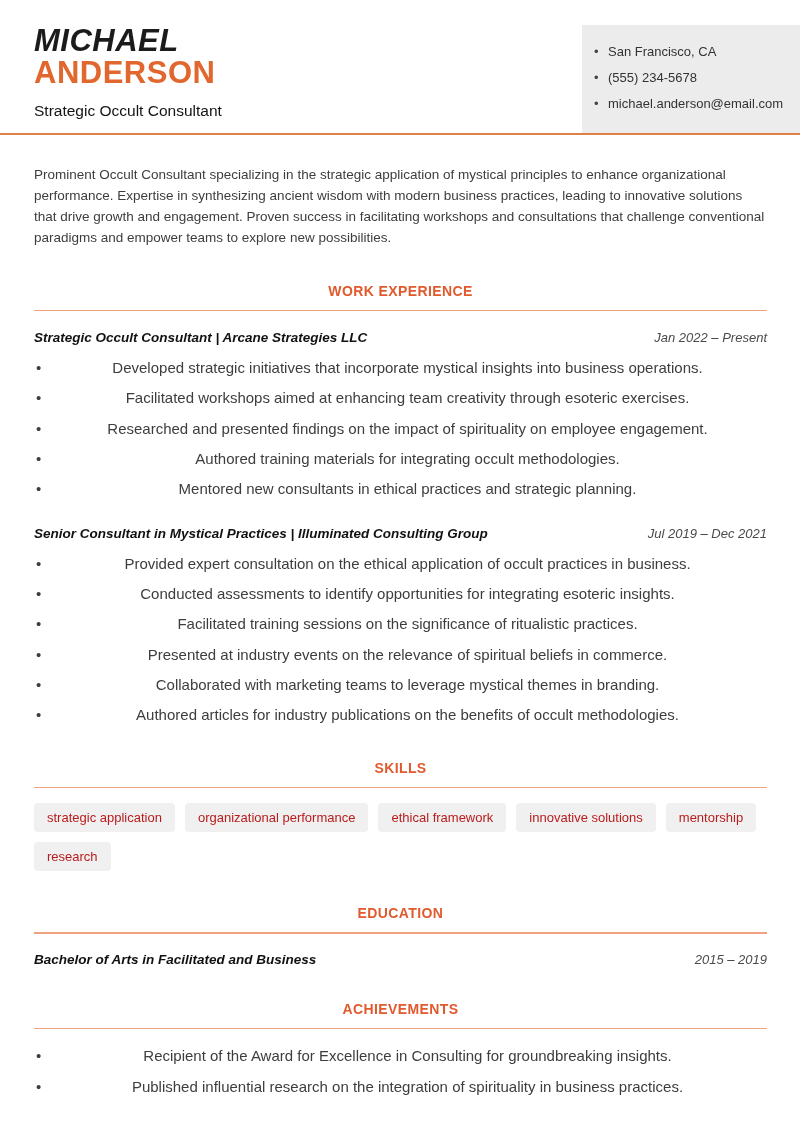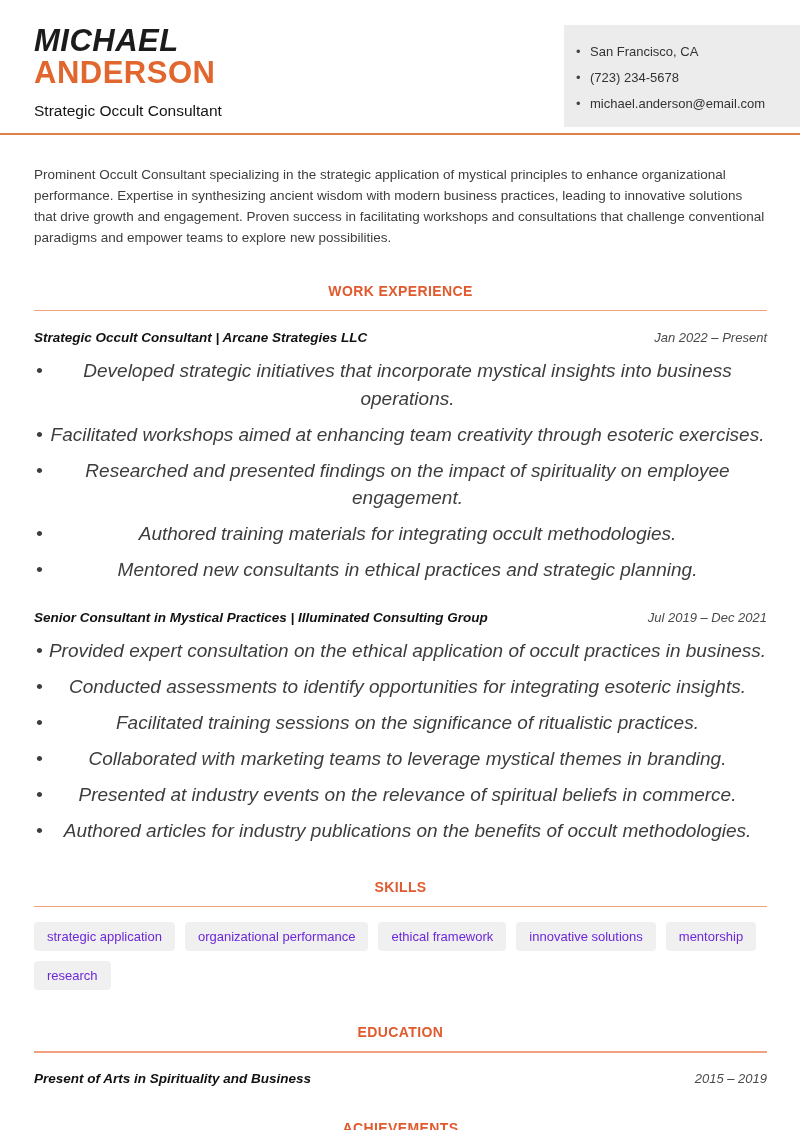--- a/index.html
+++ b/index.html
@@ -12,21 +12,21 @@
     overflow: hidden;
   }
   .page { width: 800px; height: 1130px; background: #fff; }
 
   
   header { display: flex; justify-content: space-between; align-items: flex-start; padding: 25px 0 0 34px; height: 133px; }
   .name-block h1 { font-size: 31px; line-height: 1.04; letter-spacing: 0.5px; font-weight: bold; }
   .name-first { display: block; color: #1b1b1b; font-style: italic; }
   .name-last  { display: block; color: #e2672f; }
   .headline { margin-top: 13px; font-size: 15.5px; color: #141414; }
-  .contact-box { width: 236px; background: #ececec; padding: 13px 16px 11px 12px; }
+  .contact-box { width: 218px; background: #ececec; padding: 13px 16px 17px 12px; }
   .contact-box ul { list-style: none; }
   .contact-box li { font-size: 13px; color: #333; padding: 5.5px 0 5.5px 14px; position: relative; }
   .contact-box li::before { content: "•"; position: absolute; left: 0; color: #444; }
 
   .top-rule { height: 2px; background: #de8148; width: 100%; }
 
   main { padding: 0 33px 0 34px; }
 
   .summary { margin-top: 30px; font-size: 13.5px; line-height: 1.55; color: #3d3d3d; }
 
@@ -34,25 +34,25 @@
   .section-title { font-size: 14px; font-weight: bold; color: #e05a2e; letter-spacing: 0.4px; }
   .section-rule { height: 1.5px; background: #f0a27e; margin-top: 11px; border: none; }
 
   .job { margin-top: 19px; }
   .job + .job { margin-top: 26px; }
   .row-head { display: flex; justify-content: space-between; align-items: baseline; font-style: italic; }
   .job-title { font-size: 13.5px; font-weight: bold; color: #111; }
   .date { font-size: 13px; color: #4a4a4a; font-weight: normal; white-space: nowrap; }
 
   ul.bullets { margin-top: 12px; list-style: none; }
-  ul.bullets li { font-size: 19px; color: #3d3d3d; padding: 0 0 0 14px; position: relative; margin-bottom: 8.5px; line-height: 1.45; font-style: italic; }
+  ul.bullets li { font-size: 15px; color: #3d3d3d; padding: 0 0 0 14px; position: relative; margin-bottom: 8.5px; line-height: 1.45; }
   ul.bullets li::before { content: "•"; position: absolute; left: 2px; color: #3d3d3d; }
 
   .chips { margin-top: 15px; display: flex; flex-wrap: wrap; gap: 10px; }
-  .chip { background: #f0f0f0; color: #6d28d9; font-size: 13px; padding: 7px 13px; border-radius: 4px; }
+  .chip { background: #f0f0f0; color: #b91c1c; font-size: 13px; padding: 7px 13px; border-radius: 4px; }
 
   .edu-degree { font-size: 13.5px; font-weight: bold; color: #111; }
   .edu-row { margin-top: 18px; }
   .edu-school { margin-top: 7px; font-size: 13.5px; color: #3d3d3d; }
 </style>
 </head>
 <body>
 
 <div class="page">
 
@@ -60,21 +60,21 @@
     <div class="name-block">
       <h1>
         <span class="name-first">MICHAEL</span>
         <span class="name-last">ANDERSON</span>
       </h1>
       <div class="headline">Strategic Occult Consultant</div>
     </div>
     <div class="contact-box">
       <ul>
           <li>San Francisco, CA</li>
-          <li>(723) 234-5678</li>
+          <li>(555) 234-5678</li>
           <li>michael.anderson@email.com</li>
         </ul>
     </div>
   </header>
 
   <div class="top-rule"></div>
 
   <main>
 
     <p class="summary">Prominent Occult Consultant specializing in the strategic application of mystical principles to enhance organizational performance. Expertise in synthesizing ancient wisdom with modern business practices, leading to innovative solutions that drive growth and engagement. Proven success in facilitating workshops and consultations that challenge conventional paradigms and empower teams to explore new possibilities.</p>
@@ -99,22 +99,22 @@
 
       <article class="job">
         <div class="row-head">
           <span class="job-title">Senior Consultant in Mystical Practices | Illuminated Consulting Group</span>
           <span class="date">Jul 2019 – Dec 2021</span>
         </div>
         <ul class="bullets">
             <li>Provided expert consultation on the ethical application of occult practices in business.</li>
             <li>Conducted assessments to identify opportunities for integrating esoteric insights.</li>
             <li>Facilitated training sessions on the significance of ritualistic practices.</li>
+            <li>Presented at industry events on the relevance of spiritual beliefs in commerce.</li>
             <li>Collaborated with marketing teams to leverage mystical themes in branding.</li>
-            <li>Presented at industry events on the relevance of spiritual beliefs in commerce.</li>
             <li>Authored articles for industry publications on the benefits of occult methodologies.</li>
           </ul>
       </article>
     </section>
 
     <section class="section">
       <h2 class="section-title">SKILLS</h2>
       <div class="section-rule"></div>
       <div class="chips">
           <span class="chip">strategic application</span>
@@ -123,21 +123,21 @@
           <span class="chip">innovative solutions</span>
           <span class="chip">mentorship</span>
           <span class="chip">research</span>
         </div>
     </section>
 
     <section class="section">
       <h2 class="section-title">EDUCATION</h2>
       <div class="section-rule"></div>
       <div class="row-head edu-row">
-        <span class="edu-degree">Present of Arts in Spirituality and Business</span>
+        <span class="edu-degree">Bachelor of Arts in Facilitated and Business</span>
         <span class="date">2015 – 2019</span>
       </div>
     </section>
 
     <section class="section">
       <h2 class="section-title">ACHIEVEMENTS</h2>
       <div class="section-rule"></div>
       <ul class="bullets" style="margin-top:16px;">
           <li>Recipient of the Award for Excellence in Consulting for groundbreaking insights.</li>
           <li>Published influential research on the integration of spirituality in business practices.</li>

